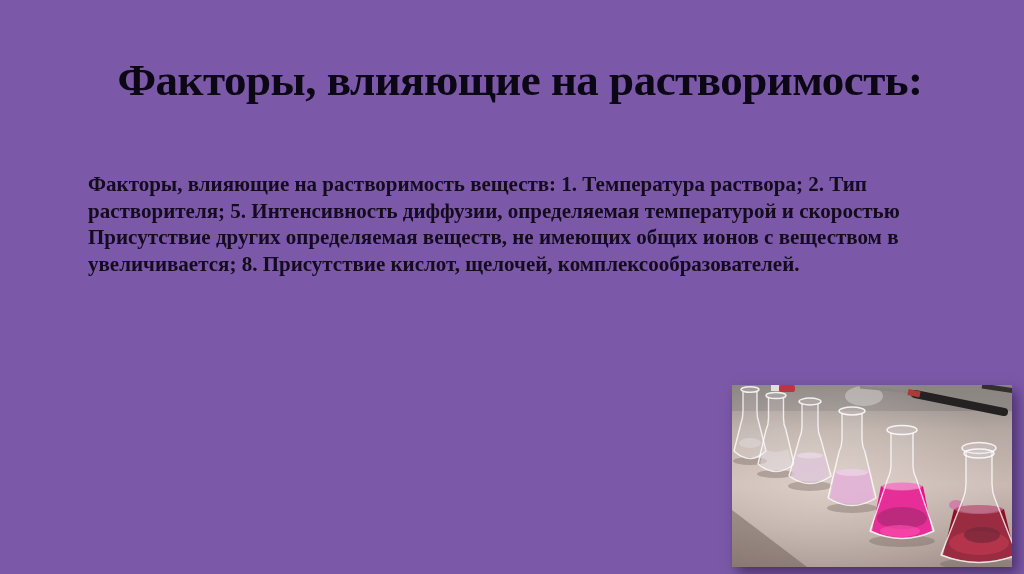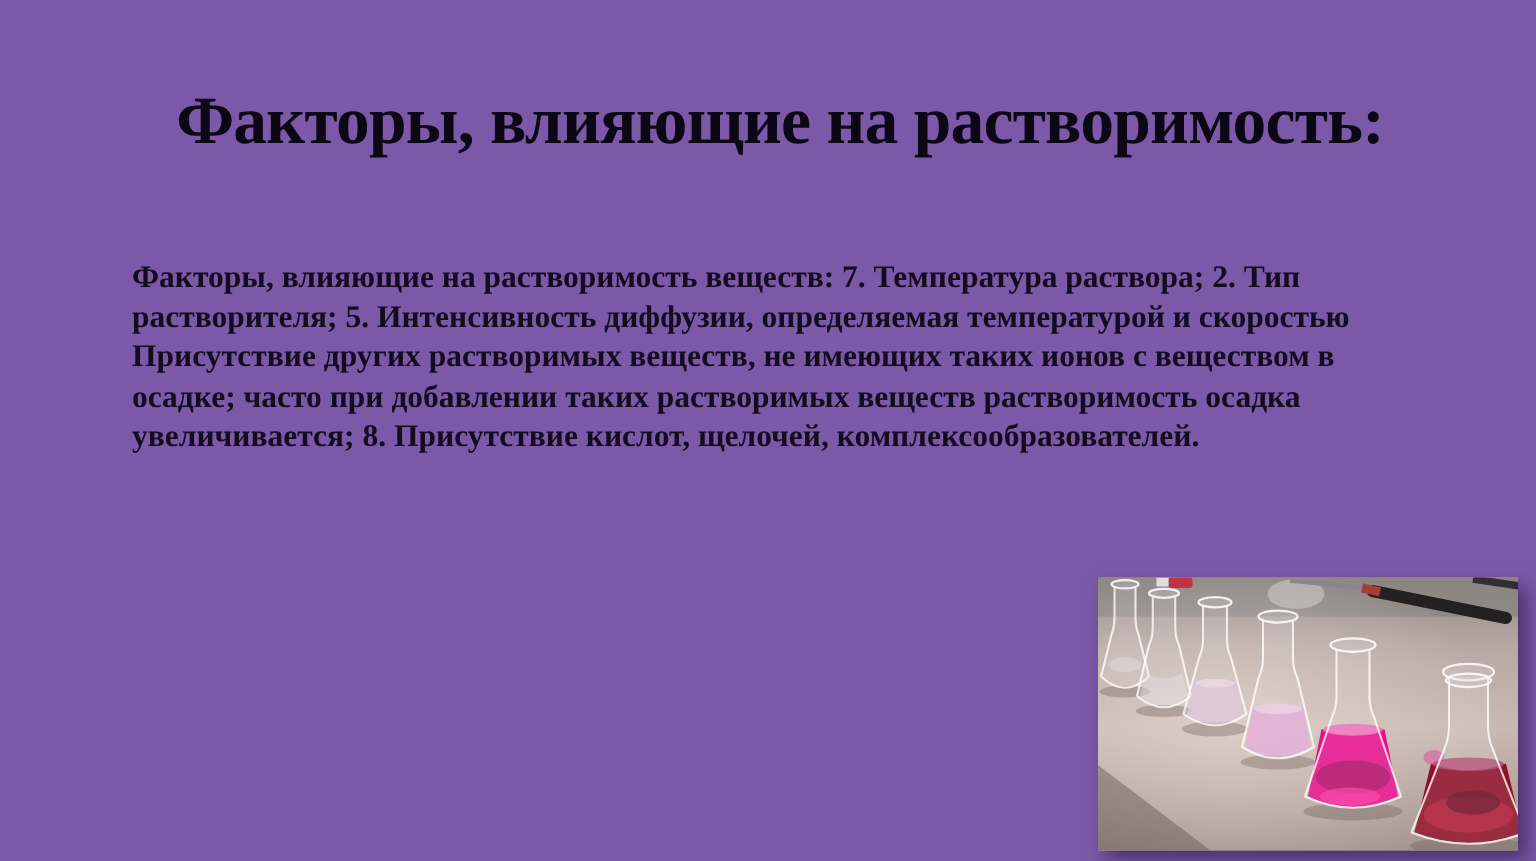--- a/index.html
+++ b/index.html
@@ -57,24 +57,23 @@
   .flask-shadow { fill: #6b5c55; opacity: 0.35; }
 </style>
 </head>
 <body>
 
 <div class="slide">
 
   <div class="slide-title">Факторы, влияющие на растворимость:</div>
 
   <div class="slide-body">
-    <div class="body-line">Факторы, влияющие на растворимость веществ: 7. Температура раствора; 2. Тип</div>
+    <div class="body-line">Факторы, влияющие на растворимость веществ: 1. Температура раствора; 2. Тип</div>
     <div class="body-line">растворителя; 5. Интенсивность диффузии, определяемая температурой и скоростью</div>
-    <div class="body-line">Присутствие других растворимых веществ, не имеющих таких ионов с веществом в</div>
-    <div class="body-line">осадке; часто при добавлении таких растворимых веществ растворимость осадка</div>
+    <div class="body-line">Присутствие других определяемая веществ, не имеющих общих ионов с веществом в</div>
     <div class="body-line">увеличивается; 8. Присутствие кислот, щелочей, комплексообразователей.</div>
   </div>
 
   <div class="photo">
     <svg width="280" height="182" viewBox="0 0 280 182">
       <defs>
         <linearGradient id="bench" x1="0" y1="0" x2="0" y2="1">
           <stop offset="0" stop-color="#8d8683"></stop>
           <stop offset="0.25" stop-color="#b5a8a2"></stop>
           <stop offset="0.55" stop-color="#c9b9b2"></stop>

